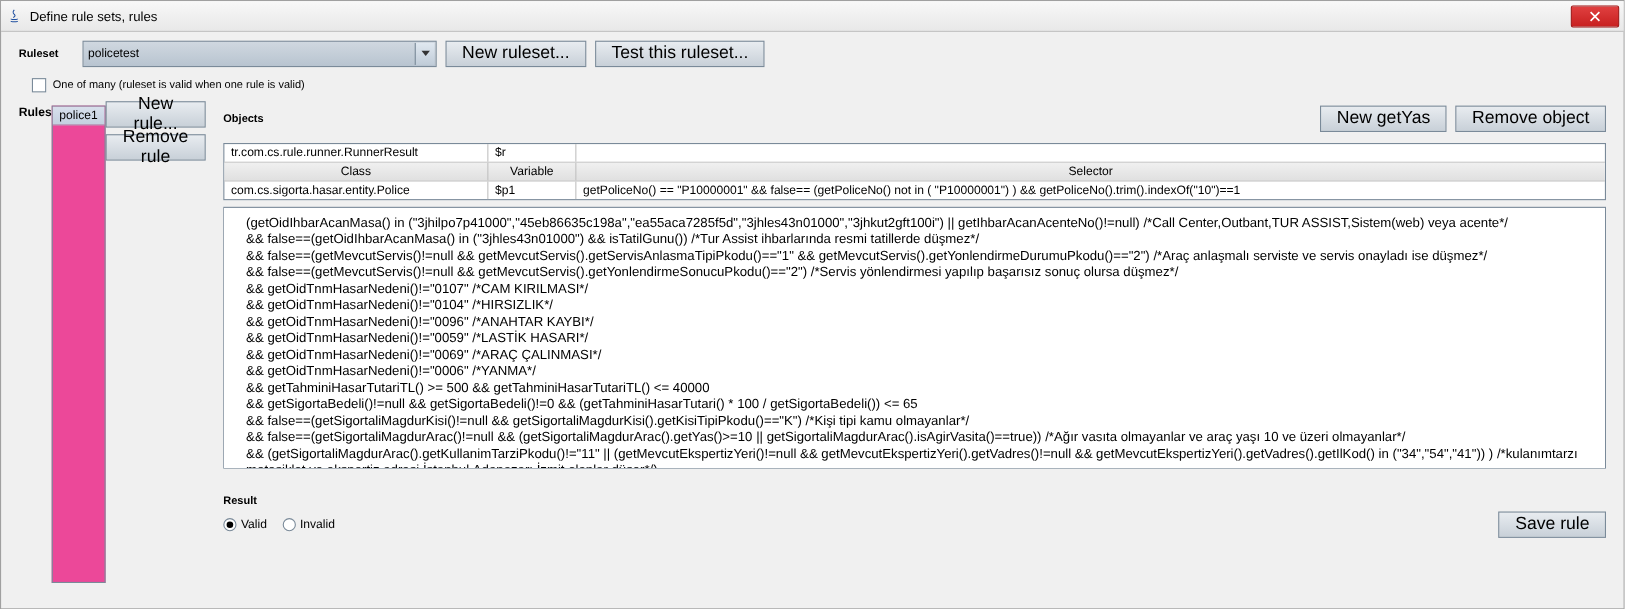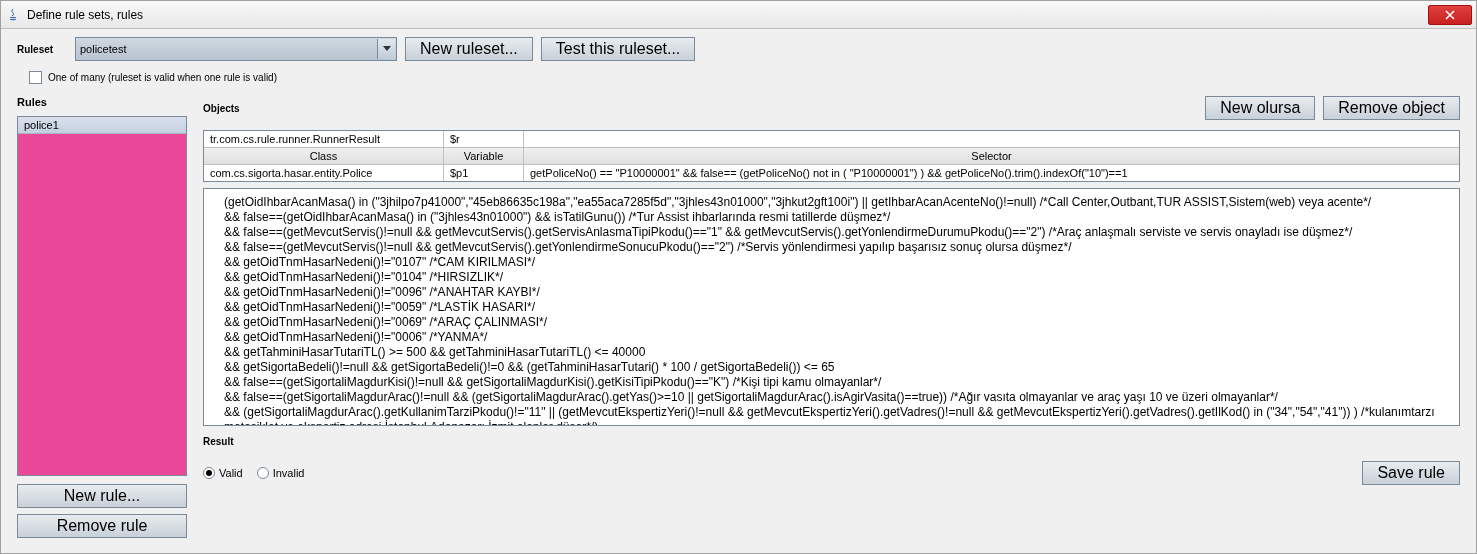--- a/index.html
+++ b/index.html
@@ -15,21 +15,21 @@
     .label { font-size: 10px; }
     .combo { height: 24px; border: 1px solid #7a8a99; background: linear-gradient(to bottom, #d0d8e0, #b8c4d0); padding: 0 4px; display: flex; align-items: center; position: relative; }
     .combo-wide { width: 322px; }
     .combo-arrow { position: absolute; right: 1px; top: 1px; bottom: 1px; width: 18px; background: linear-gradient(to bottom, #e0e8f0, #c0ccd8); border-left: 1px solid #7a8a99; display: flex; align-items: center; justify-content: center; }
     .btn { height: 24px; padding: 0 14px; border: 1px solid #7a8a99; background: linear-gradient(to bottom, #e8ecf0, #c8d0d8); font-size: 16px; cursor: pointer; display: inline-flex; align-items: center; }
     
     .chk-row { padding: 2px 16px 8px 16px; display: flex; align-items: center; gap: 6px; margin-left: 12px; }
     .chk { width: 13px; height: 13px; border: 1px solid #7a8a99; background: #fff; }
     
     .main { display: flex; padding: 0 16px 8px 16px; gap: 16px; height: calc(100% - 98px); }
-    .left { width: 170px; display: flex; flex-direction: column; }
+    .left { width: 170px; display: flex; flex-direction: row; }
     .left-header { font-weight: bold; font-size: 11px; padding: 4px 0; }
     .rules-list { flex: 1; border: 1px solid #7a8a99; background: #ec4899; margin-top: 4px; margin-bottom: 8px; }
     .rules-item { padding: 2px 6px; background: linear-gradient(to bottom, #d8e0ec, #c4d0e0); border-bottom: 1px solid #a8b4c4; }
     .left-btns { display: flex; flex-direction: column; gap: 6px; }
     .left-btns .btn { justify-content: center; }
     
     .right { flex: 1; display: flex; flex-direction: column; }
     .objects-header { display: flex; align-items: center; padding: 4px 0; }
     .objects-header .label { font-weight: bold; flex: 1; }
     .objects-header .btn { margin-left: 8px; }
@@ -39,21 +39,21 @@
     .ot-row:last-child { border-bottom: none; }
     .ot-header { background: linear-gradient(to bottom, #f0f0f0, #e0e0e0); text-align: center; font-size: 11px; }
     .ot-cell { border-right: 1px solid #c0c0c0; padding: 2px 6px; font-size: 11px; overflow: hidden; white-space: nowrap; }
     .ot-cell:last-child { border-right: none; }
     .ot-class { width: 240px; }
     .ot-var { width: 80px; }
     .ot-sel { flex: 1; }
     
     .selector-area { border: 1px solid #7a8a99; background: #fff; margin-top: 6px; padding: 6px 20px; font-size: 12px; line-height: 15px; font-family: Tahoma, Arial, sans-serif; white-space: pre-wrap; word-wrap: break-word; height: 238px; overflow: auto; }
     
-    .result-row { display: flex; align-items: center; padding: 0 0 0 0; gap: 10px; margin-top: 10px; }
+    .result-row { display: flex; align-items: center; padding: 24px 0 0 0; gap: 10px; }
     .result-row .label-bold { font-weight: bold; }
     .radio-group { display: flex; align-items: center; gap: 14px; }
     .radio-opt { display: flex; align-items: center; gap: 4px; }
     .radio { width: 12px; height: 12px; border: 1px solid #7a8a99; border-radius: 50%; background: #fff; display: flex; align-items: center; justify-content: center; }
     .radio.checked::after { content: ''; width: 6px; height: 6px; background: #000; border-radius: 50%; }
     .spacer { flex: 1; }
   </style>
 </head>
 <body>
 
@@ -99,21 +99,21 @@
       </div>
       <div class="left-btns">
         <button class="btn">New rule...</button>
         <button class="btn">Remove rule</button>
       </div>
     </div>
 
     <div class="right">
       <div class="objects-header">
         <span class="label">Objects</span>
-        <button class="btn">New olursa</button>
+        <button class="btn">New getYas</button>
         <button class="btn">Remove object</button>
       </div>
 
       <div class="objects-table">
         <div class="ot-row">
           <div class="ot-cell ot-class">tr.com.cs.rule.runner.RunnerResult</div>
           <div class="ot-cell ot-var">$r</div>
           <div class="ot-cell ot-sel"></div>
         </div>
         <div class="ot-row ot-header">

